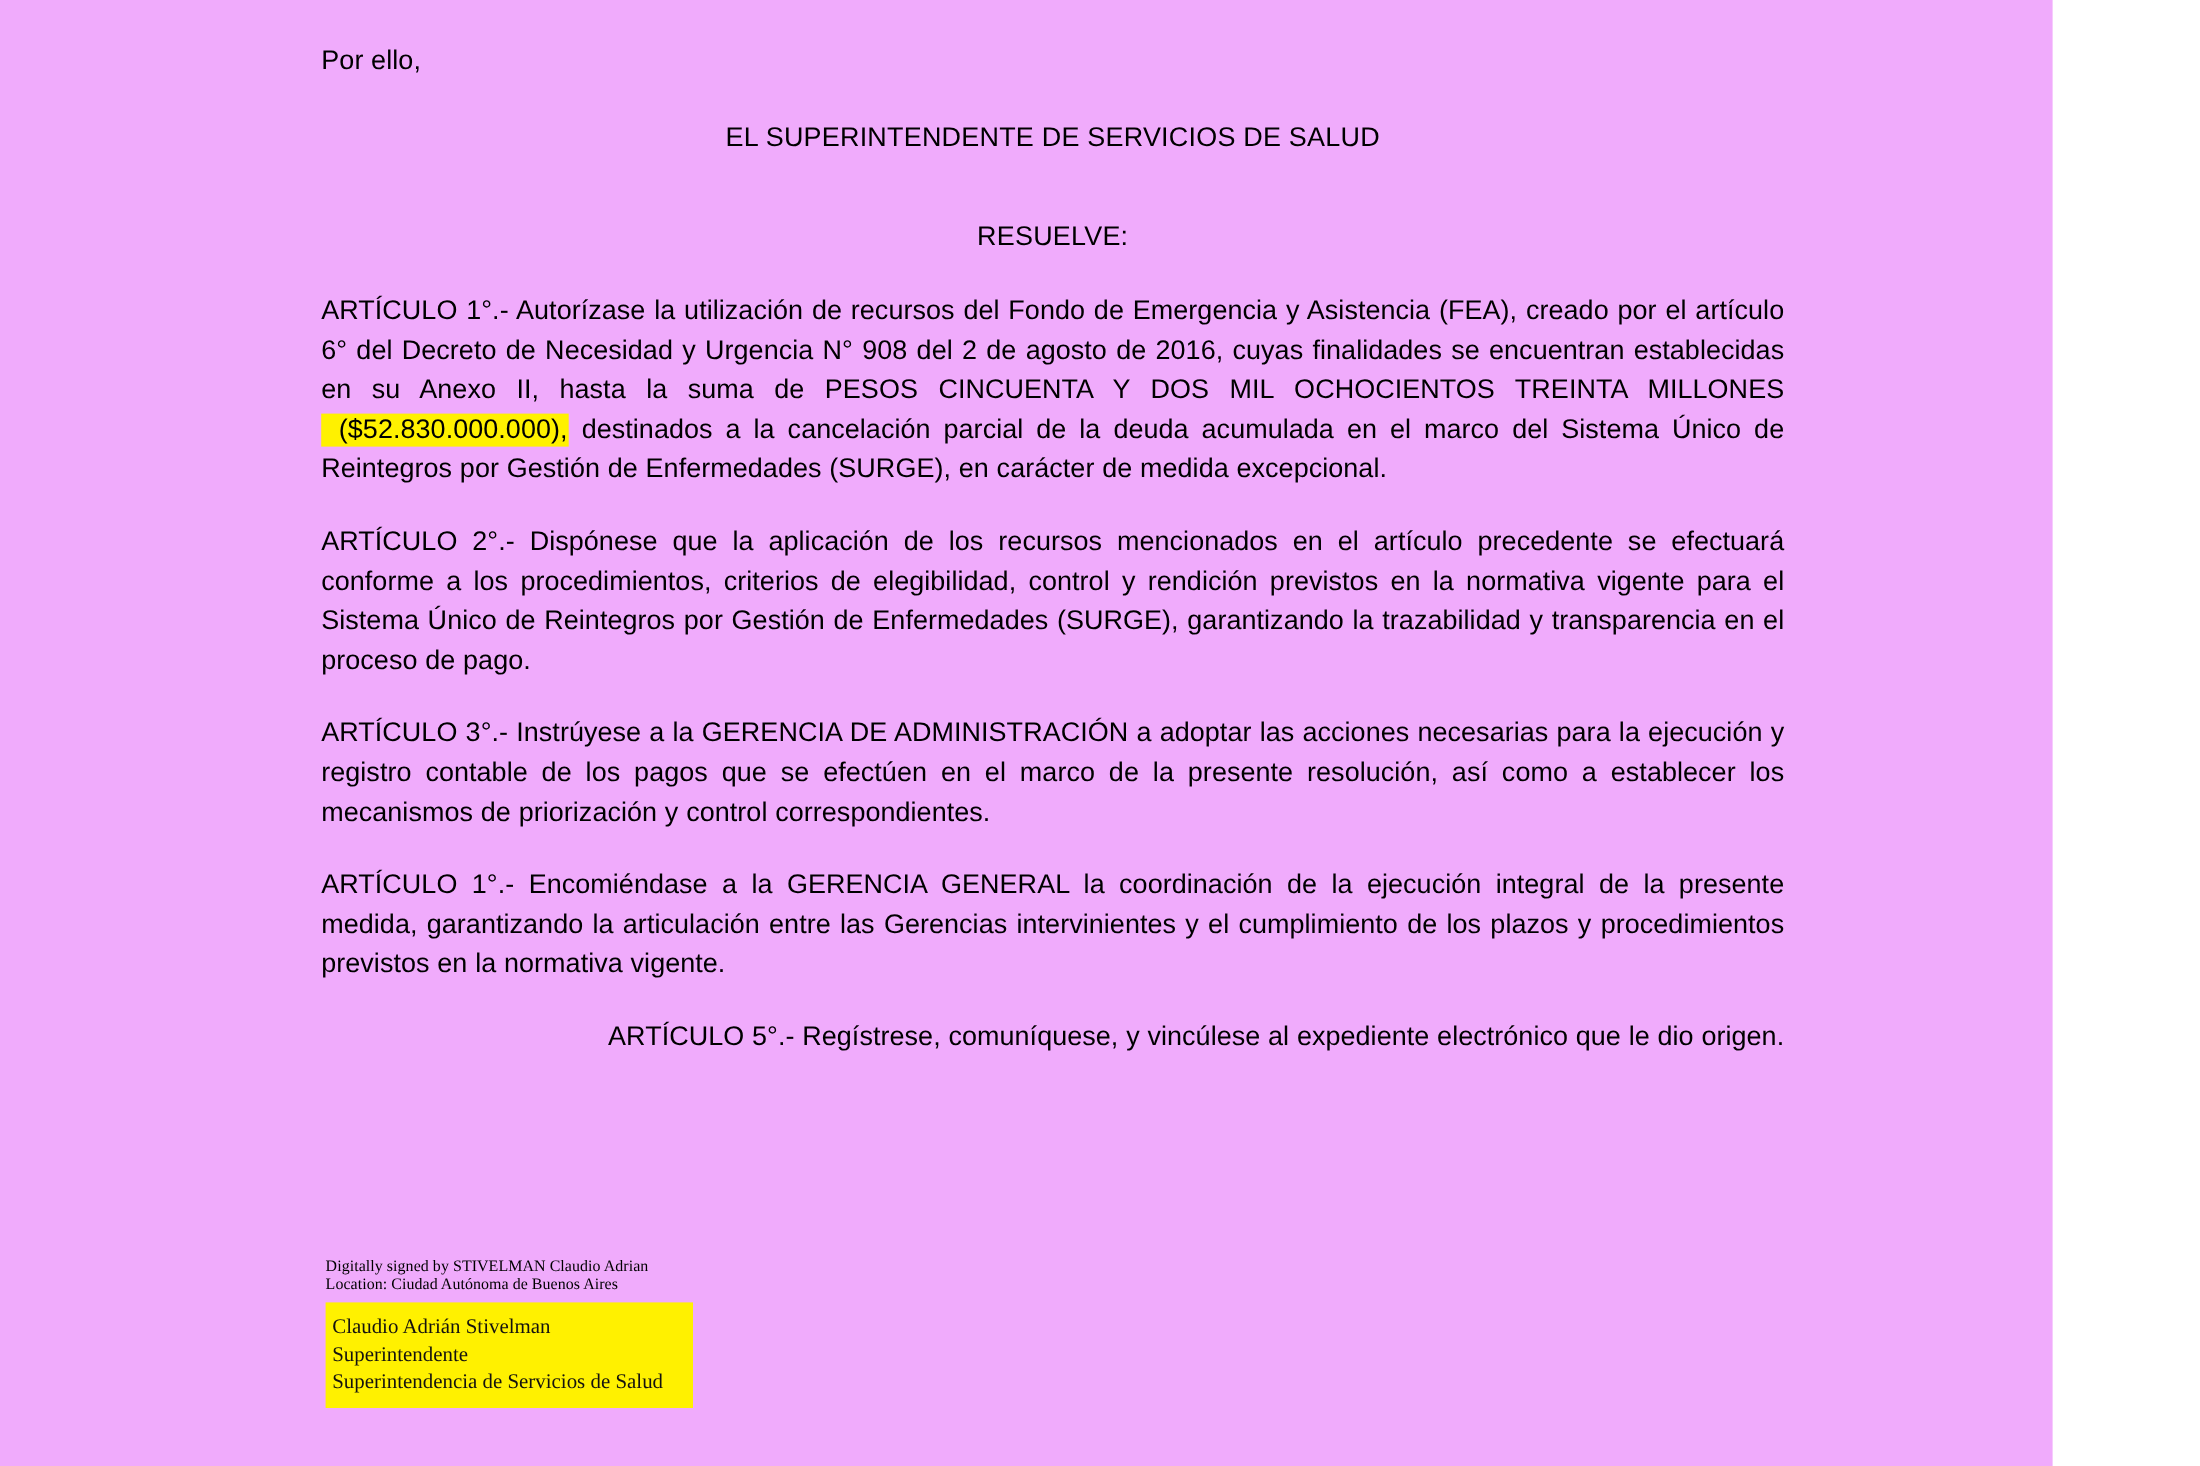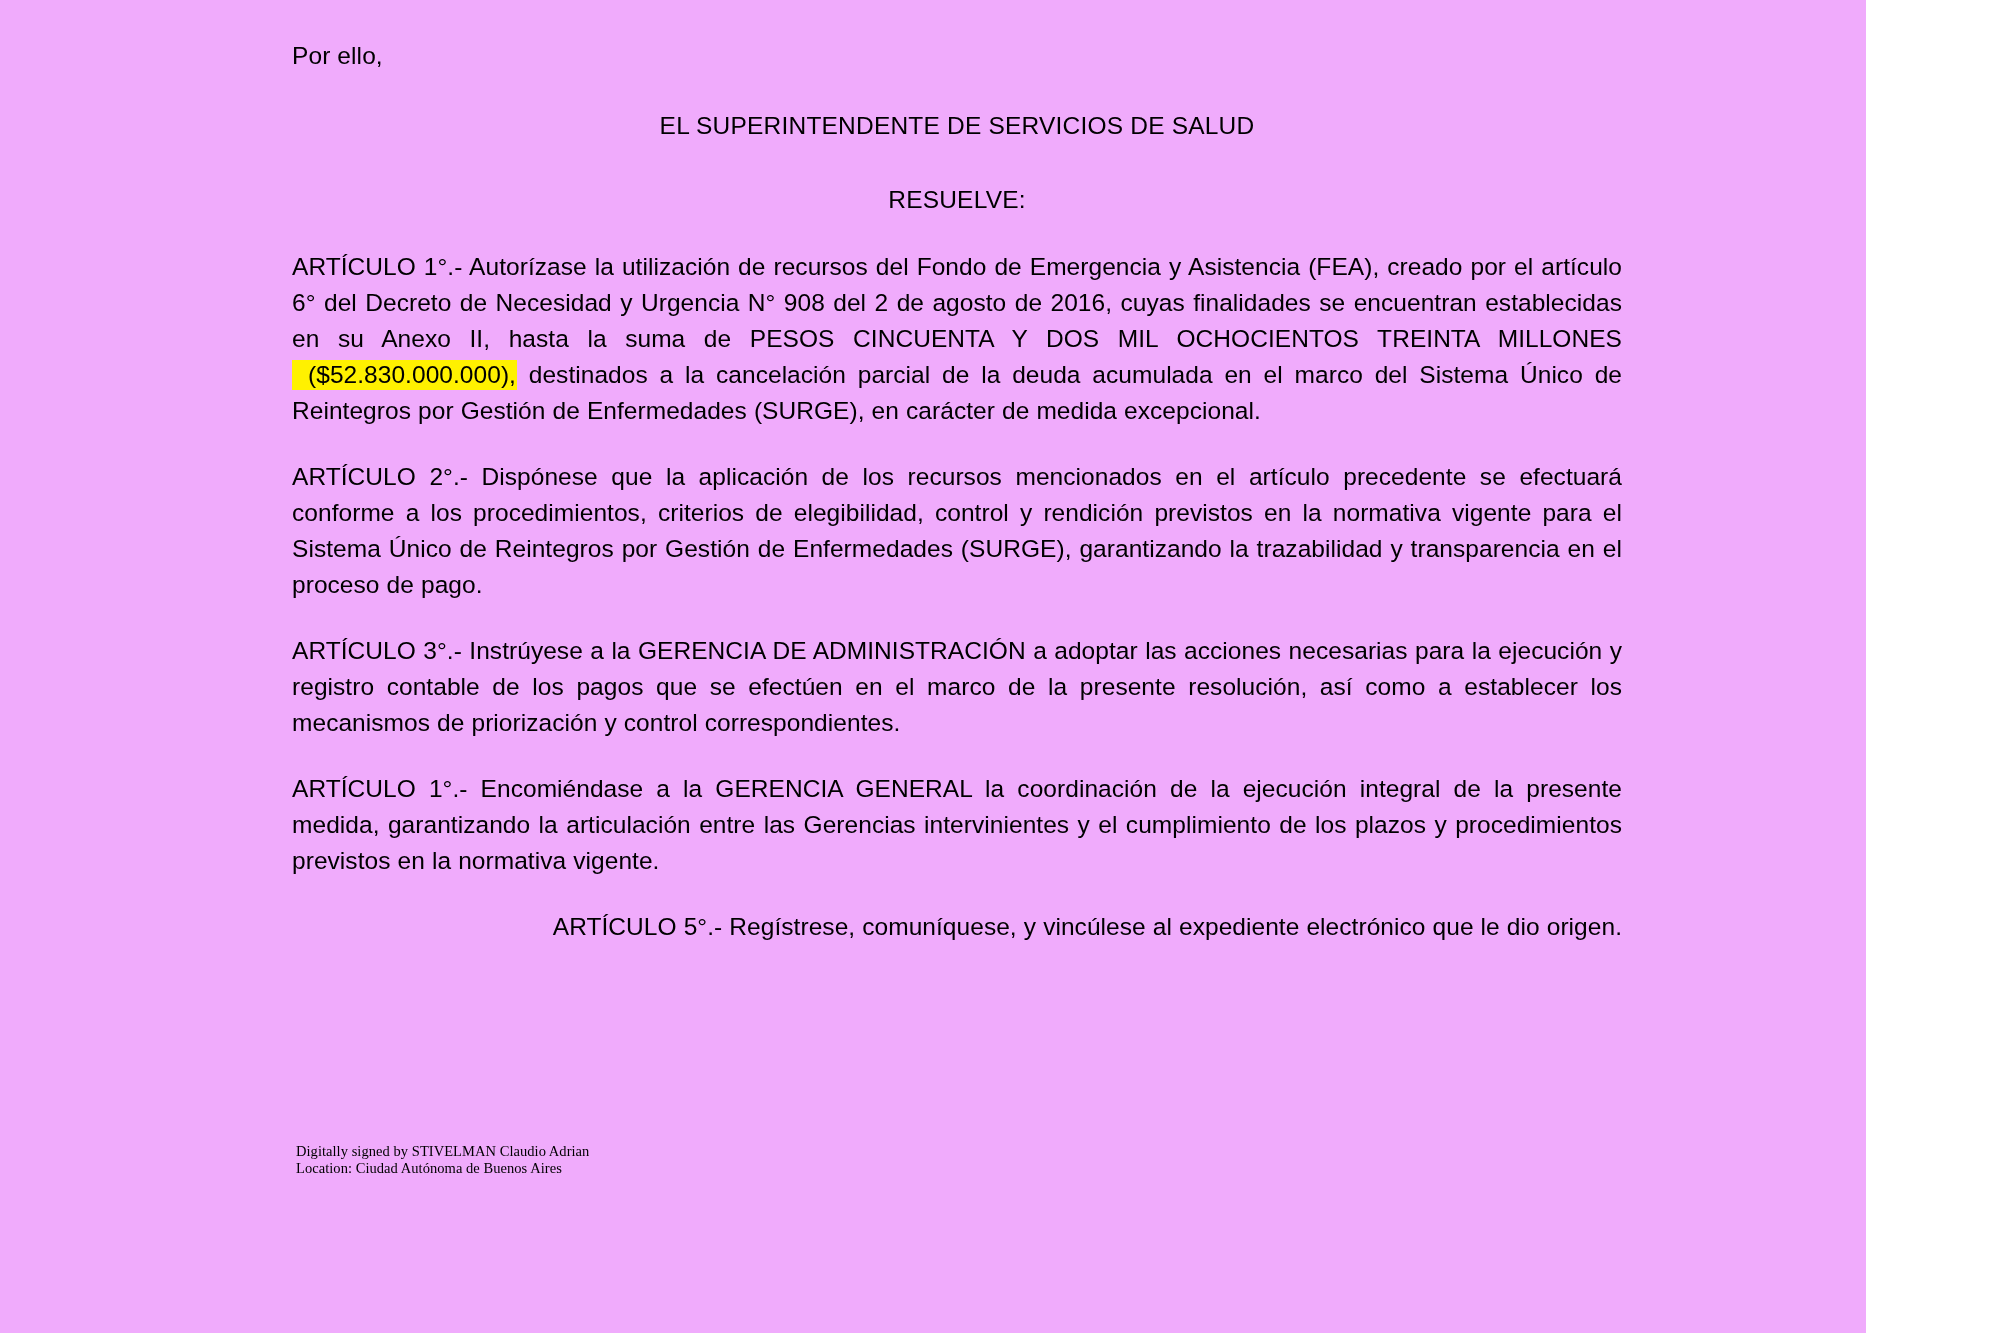--- a/index.html
+++ b/index.html
@@ -35,21 +35,21 @@
   }
 
   
   .heading {
     text-align: center;
     font-size: 24.5px;
     line-height: 1.0;
     letter-spacing: 0.2px;
   }
   .heading-authority { margin-top: 45px; }
-  .heading-resolves  { margin-top: 50px; }
+  .heading-resolves  { margin-top: 66px; }
 
   
   .article {
     font-size: 24.5px;
     line-height: 36px;
     text-align: justify;
     text-justify: inter-word;
     margin-top: 30px;
     letter-spacing: 0.05px;
     word-spacing: 0.2px;
@@ -119,15 +119,20 @@
     <p class="article">ARTÍCULO 1°.- Encomiéndase a la GERENCIA GENERAL la coordinación de la ejecución integral de la presente medida, garantizando la articulación entre las Gerencias intervinientes y el cumplimiento de los plazos y procedimientos previstos en la normativa vigente.</p>
 
     <p class="article article-5">ARTÍCULO 5°.- Regístrese, comuníquese, y vincúlese al expediente electrónico que le dio origen.</p>
 
   </div>
 
   <div class="sigblock">
     <div class="sig-meta">Digitally signed by STIVELMAN Claudio Adrian</div>
     <div class="sig-meta">Location: Ciudad Autónoma de Buenos Aires</div>
 
+    <div class="sig-name-box">
+      <div class="sig-line">Claudio Adrián Stivelman</div>
+      <div class="sig-line">Superintendente</div>
+      <div class="sig-line">Superintendencia de Servicios de Salud</div>
+    </div>
   </div>
 
 </div>
 
 </body></html>

